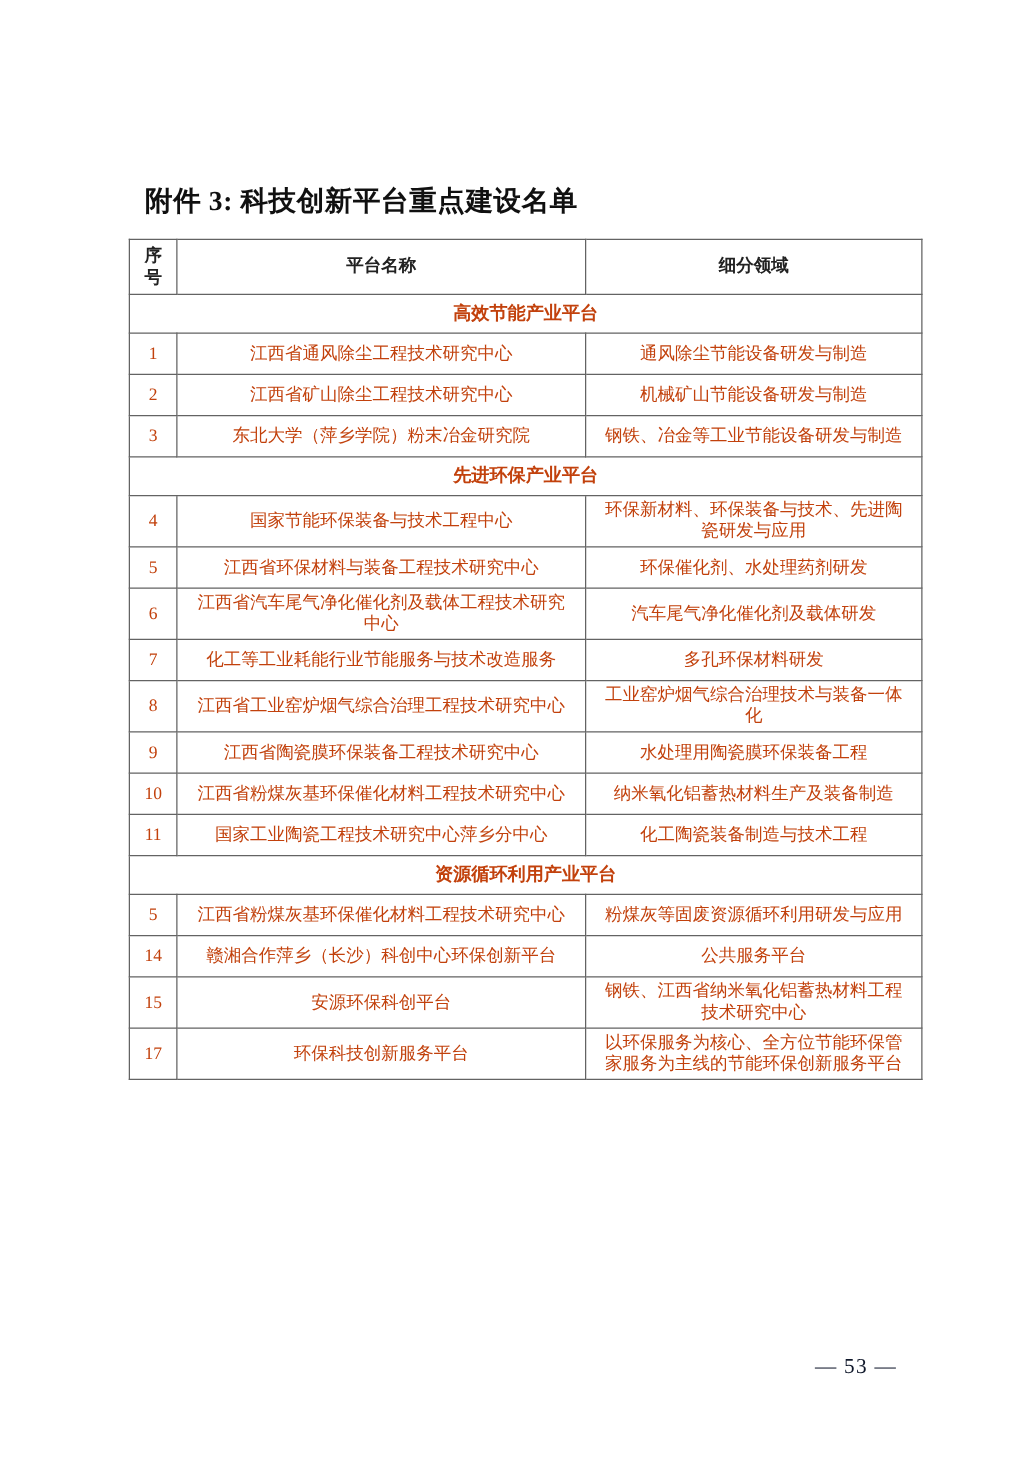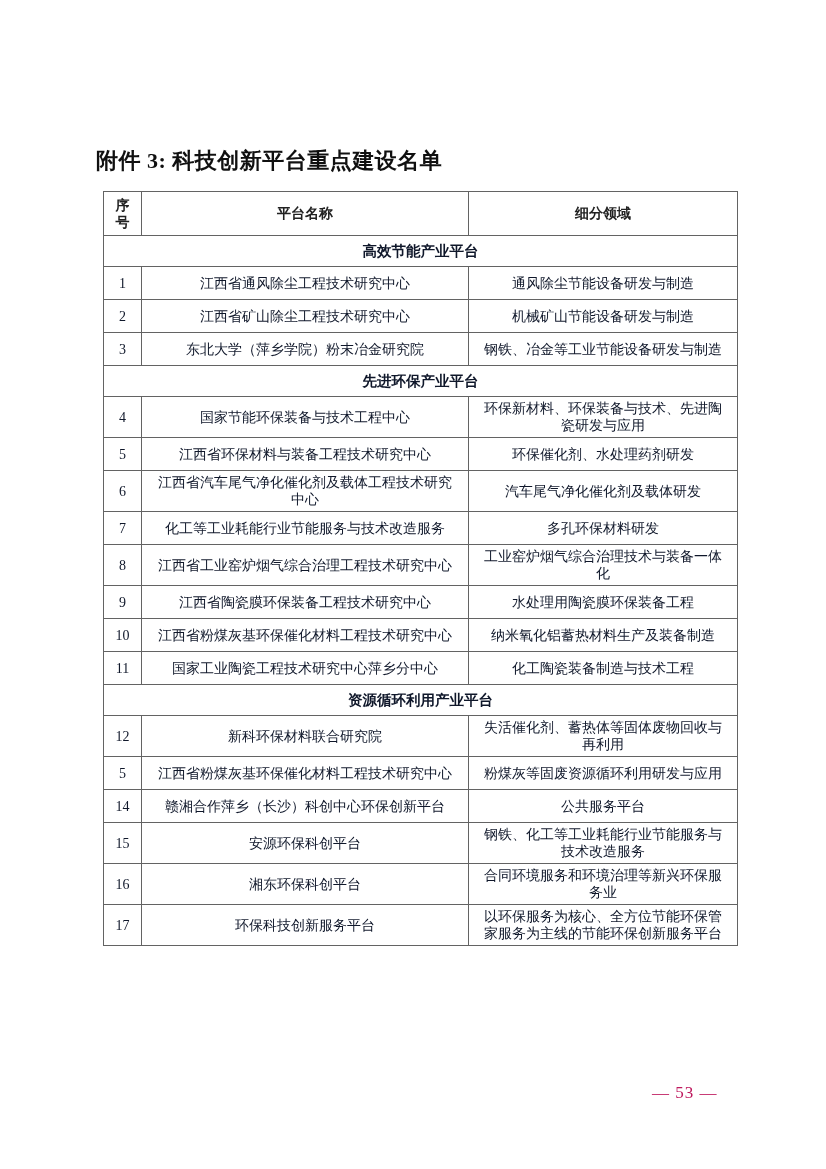--- a/index.html
+++ b/index.html
@@ -6,58 +6,58 @@
   html, body { margin: 0; padding: 0; }
   body {
     width: 826px; height: 1169px;
     background: #ffffff;
     font-family: "Liberation Serif", "DejaVu Serif", serif;
     color: #2f2f2f;
     position: relative;
     overflow: hidden;
   }
   .title {
-    position: absolute; left: 96px; top: 146px;
+    position: absolute; left: 116px; top: 146px;
     margin: 0;
     font-size: 22px; font-weight: bold; color: #101010;
     letter-spacing: 0.5px;
     white-space: nowrap;
   }
   .doc-table {
     position: absolute; left: 103px; top: 191px;
     width: 634px;
     border-collapse: collapse;
     table-layout: fixed;
     font-size: 14px;
     line-height: 17px;
     border-radius: 14px;
   }
   .doc-table th, .doc-table td {
     border: 1px solid #636363;
     text-align: center;
     vertical-align: middle;
     padding: 3px 10px;
-    color: #0f172a;
+    color: #c2410c;
   }
   .doc-table thead th {
     height: 44px;
     font-weight: bold;
     color: #222;
   }
   .doc-table th.col-num { padding: 2px 11px; }
   .section-cell {
     height: 31px;
     font-weight: bold;
     font-size: 14.5px;
     color: #1d1d1d;
   }
   .cell-num { height: 33px; }
   .page-number {
     position: absolute; left: 652px; top: 1083px;
-    font-size: 17px; color: #be185d;
+    font-size: 17px; color: #0f172a;
     letter-spacing: 1px;
     white-space: nowrap;
   }
 </style>
 </head>
 <body>
 
 <h1 class="title">附件 3: 科技创新平台重点建设名单</h1>
 
 <table class="doc-table">
@@ -132,43 +132,33 @@
       </tr>
       <tr>
         <td class="cell-num">11</td>
         <td class="cell-platform">国家工业陶瓷工程技术研究中心萍乡分中心</td>
         <td class="cell-field">化工陶瓷装备制造与技术工程</td>
       </tr>
       <tr>
         <td colspan="3" class="section-cell">资源循环利用产业平台</td>
       </tr>
       <tr>
-        <td class="cell-num">12</td>
-        <td class="cell-platform">新科环保材料联合研究院</td>
-        <td class="cell-field">失活催化剂、蓄热体等固体废物回收与再利用</td>
-      </tr>
-      <tr>
         <td class="cell-num">5</td>
         <td class="cell-platform">江西省粉煤灰基环保催化材料工程技术研究中心</td>
         <td class="cell-field">粉煤灰等固废资源循环利用研发与应用</td>
       </tr>
       <tr>
         <td class="cell-num">14</td>
         <td class="cell-platform">赣湘合作萍乡（长沙）科创中心环保创新平台</td>
         <td class="cell-field">公共服务平台</td>
       </tr>
       <tr>
         <td class="cell-num">15</td>
         <td class="cell-platform">安源环保科创平台</td>
-        <td class="cell-field">钢铁、化工等工业耗能行业节能服务与技术改造服务</td>
-      </tr>
-      <tr>
-        <td class="cell-num">16</td>
-        <td class="cell-platform">湘东环保科创平台</td>
-        <td class="cell-field">合同环境服务和环境治理等新兴环保服务业</td>
+        <td class="cell-field">钢铁、江西省纳米氧化铝蓄热材料工程技术研究中心</td>
       </tr>
       <tr>
         <td class="cell-num">17</td>
         <td class="cell-platform">环保科技创新服务平台</td>
         <td class="cell-field">以环保服务为核心、全方位节能环保管家服务为主线的节能环保创新服务平台</td>
       </tr>
     </tbody>
 </table>
 
 <div class="page-number">— 53 —</div>

